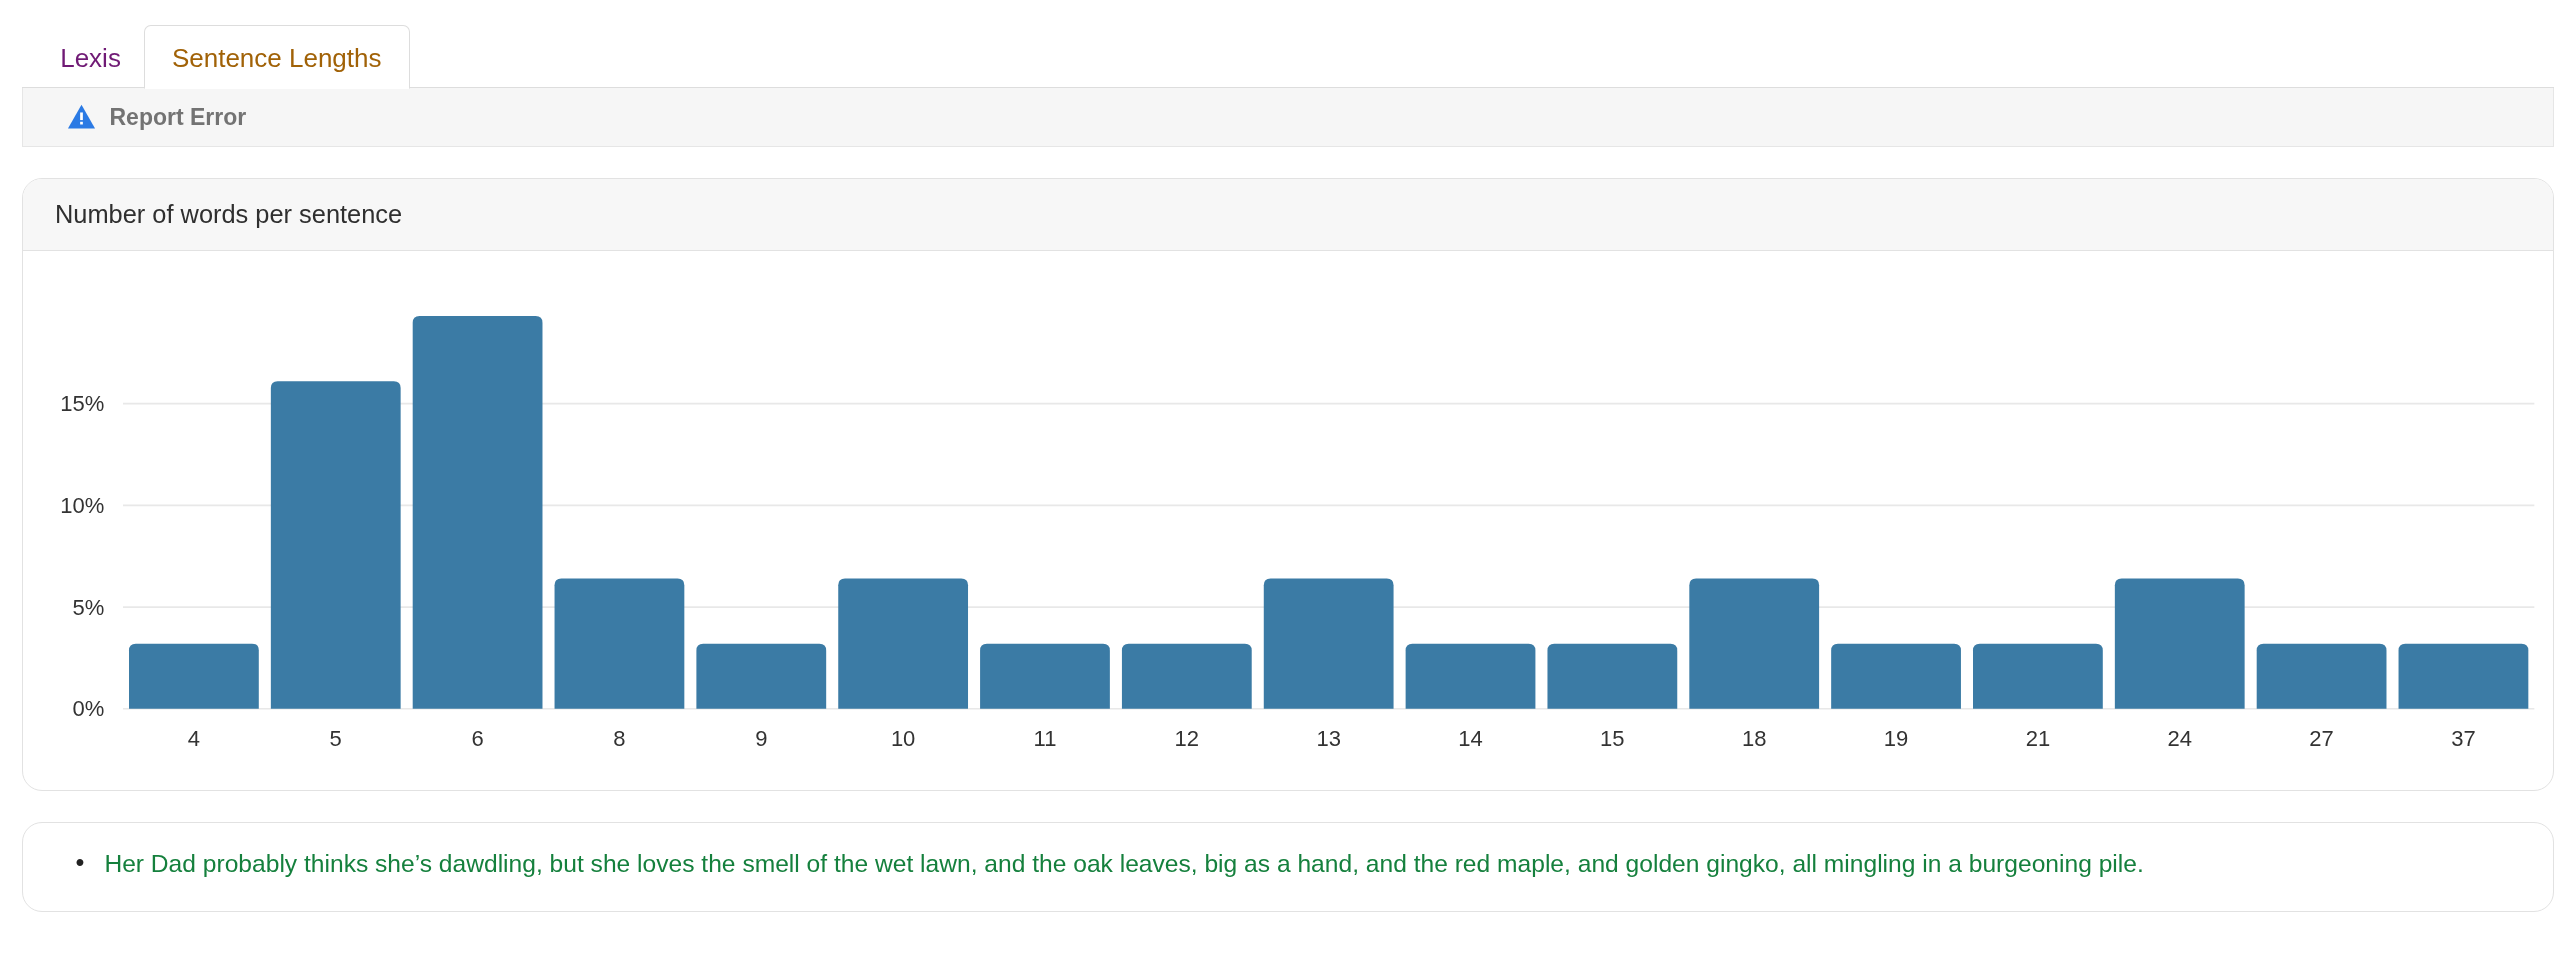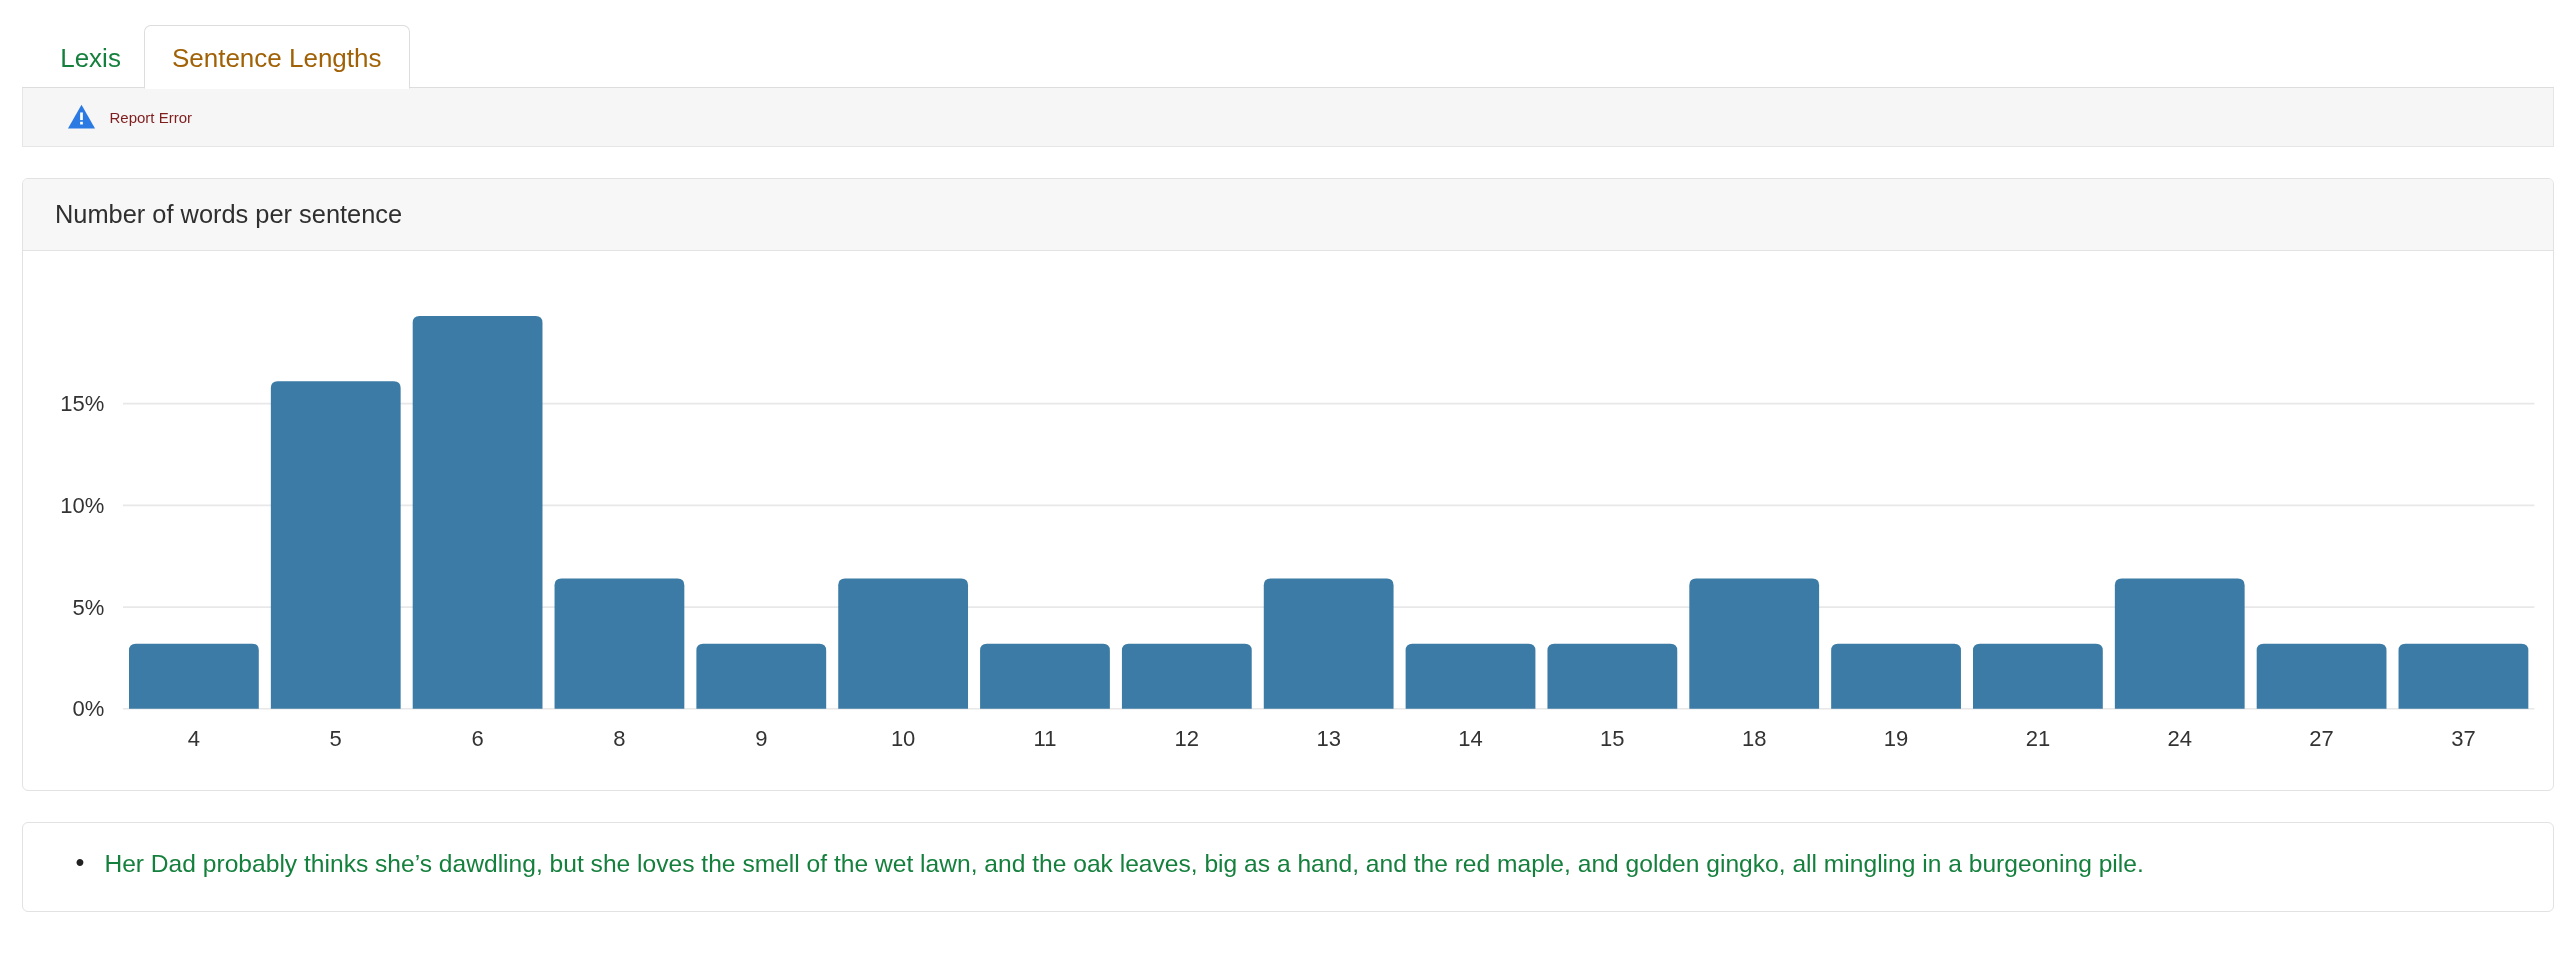--- a/index.html
+++ b/index.html
@@ -36,21 +36,21 @@
     font-size: 26px;
     line-height: 1;
     padding: 18.6px 27px 17px 27px;
     margin-bottom: -1.7px;
     border: 1.7px solid transparent;
     border-radius: 6.8px 6.8px 0 0;
     cursor: pointer;
     white-space: nowrap;
   }
   .tab.link {
-    color: #15803d;
+    color: #701a75;
     padding-left: 22px;
     padding-right: 22px;
   }
   .tab.active {
     color: #a16207;
     background: #ffffff;
     border-color: #dddddd;
     border-bottom-color: #ffffff;
   }
 
@@ -60,32 +60,33 @@
     border: 1.7px solid #e6e6e6;
     border-top: none;
     height: 59px;
     display: flex;
     align-items: center;
     padding-left: 44px;
     gap: 13.5px;
   }
   .warn-icon { width: 29px; height: 25.4px; display: block; }
   .errorbar .report-link {
-    color: #7f1d1d;
-    font-size: 15px;
+    color: #737373;
+    font-size: 23px;
     line-height: 1;
     cursor: pointer;
     text-decoration: none;
+    font-weight: bold;
   }
 
   
   .panel {
     margin-top: 30.5px;
     border: 1.7px solid #e2e2e2;
-    border-radius: 6px;
+    border-radius: 20px;
     background: #ffffff;
     overflow: hidden;
   }
   .panel-head {
     background: #f7f7f7;
     border-bottom: 1.7px solid #e2e2e2;
     padding: 22px 32px 22px 32px;
     font-size: 25.4px;
     color: #2f2f2f;
     line-height: 1.1;

